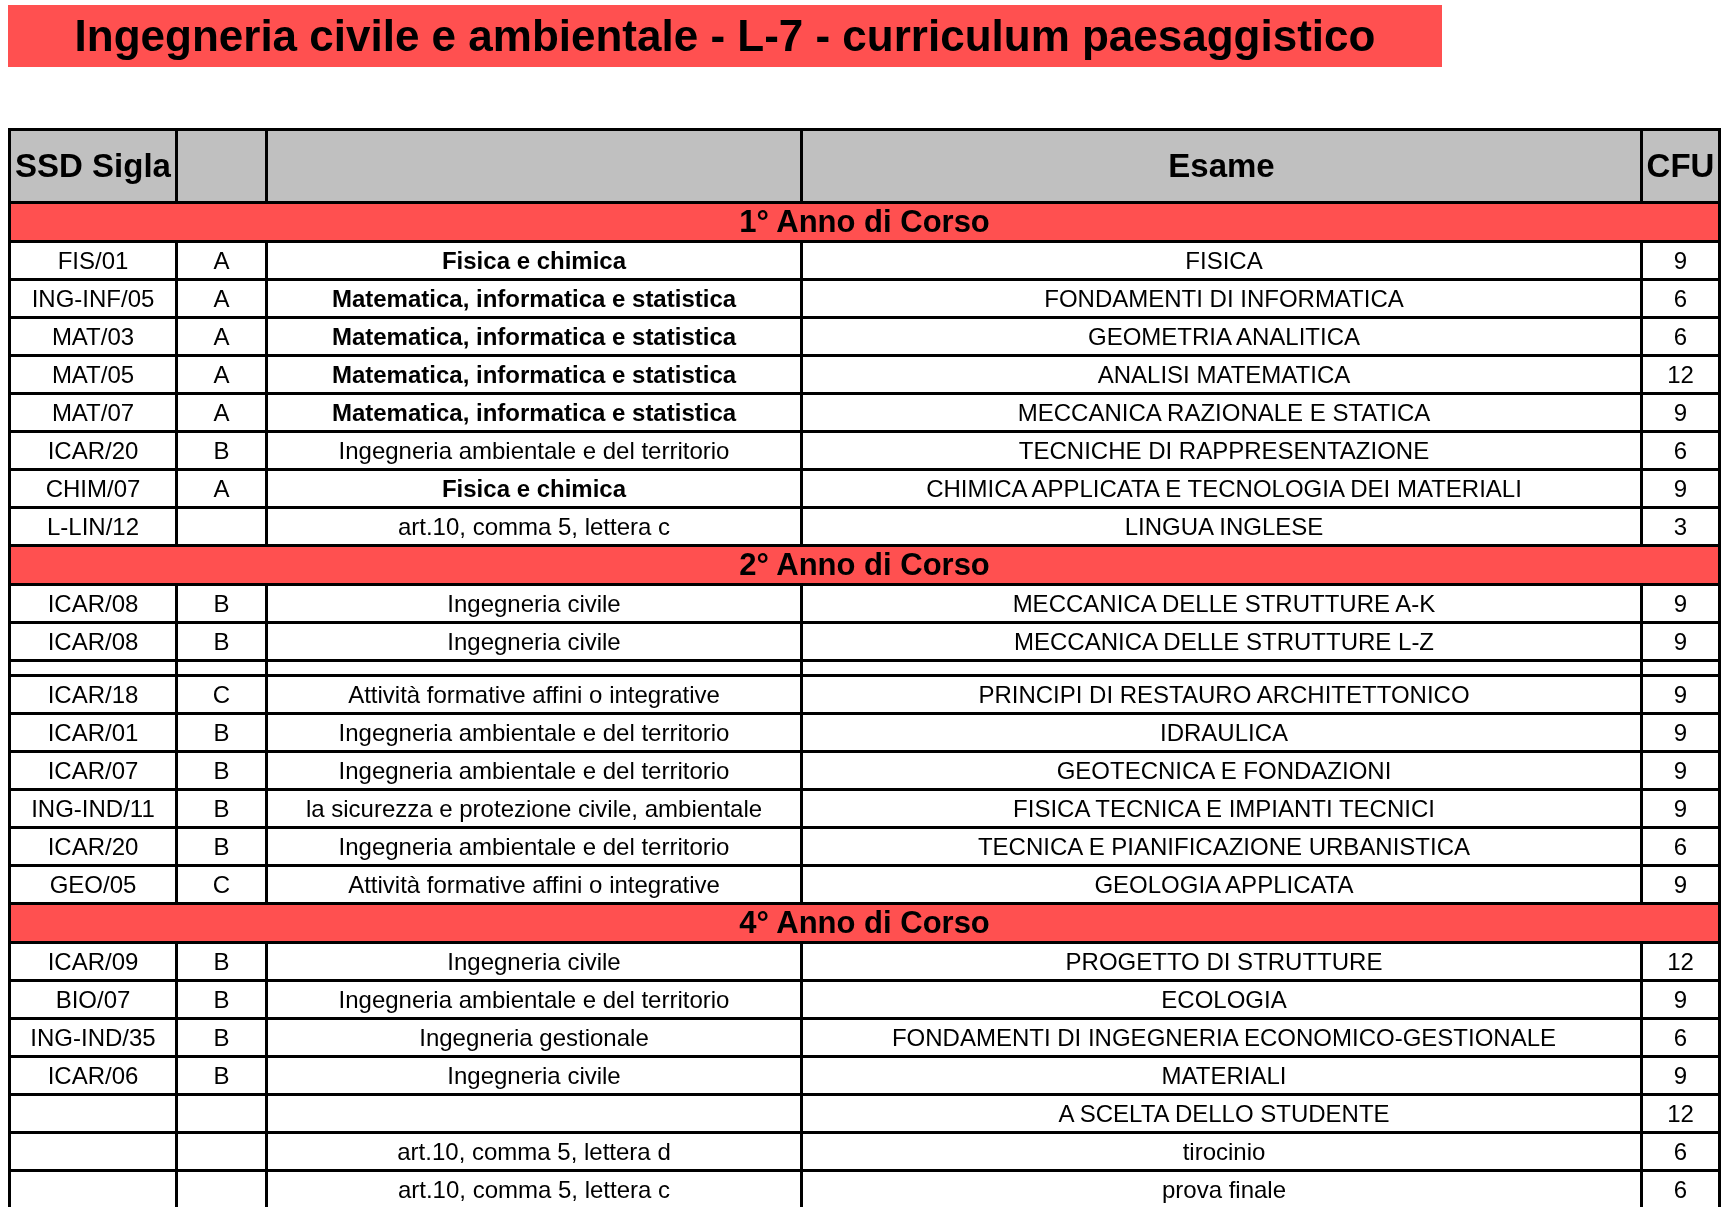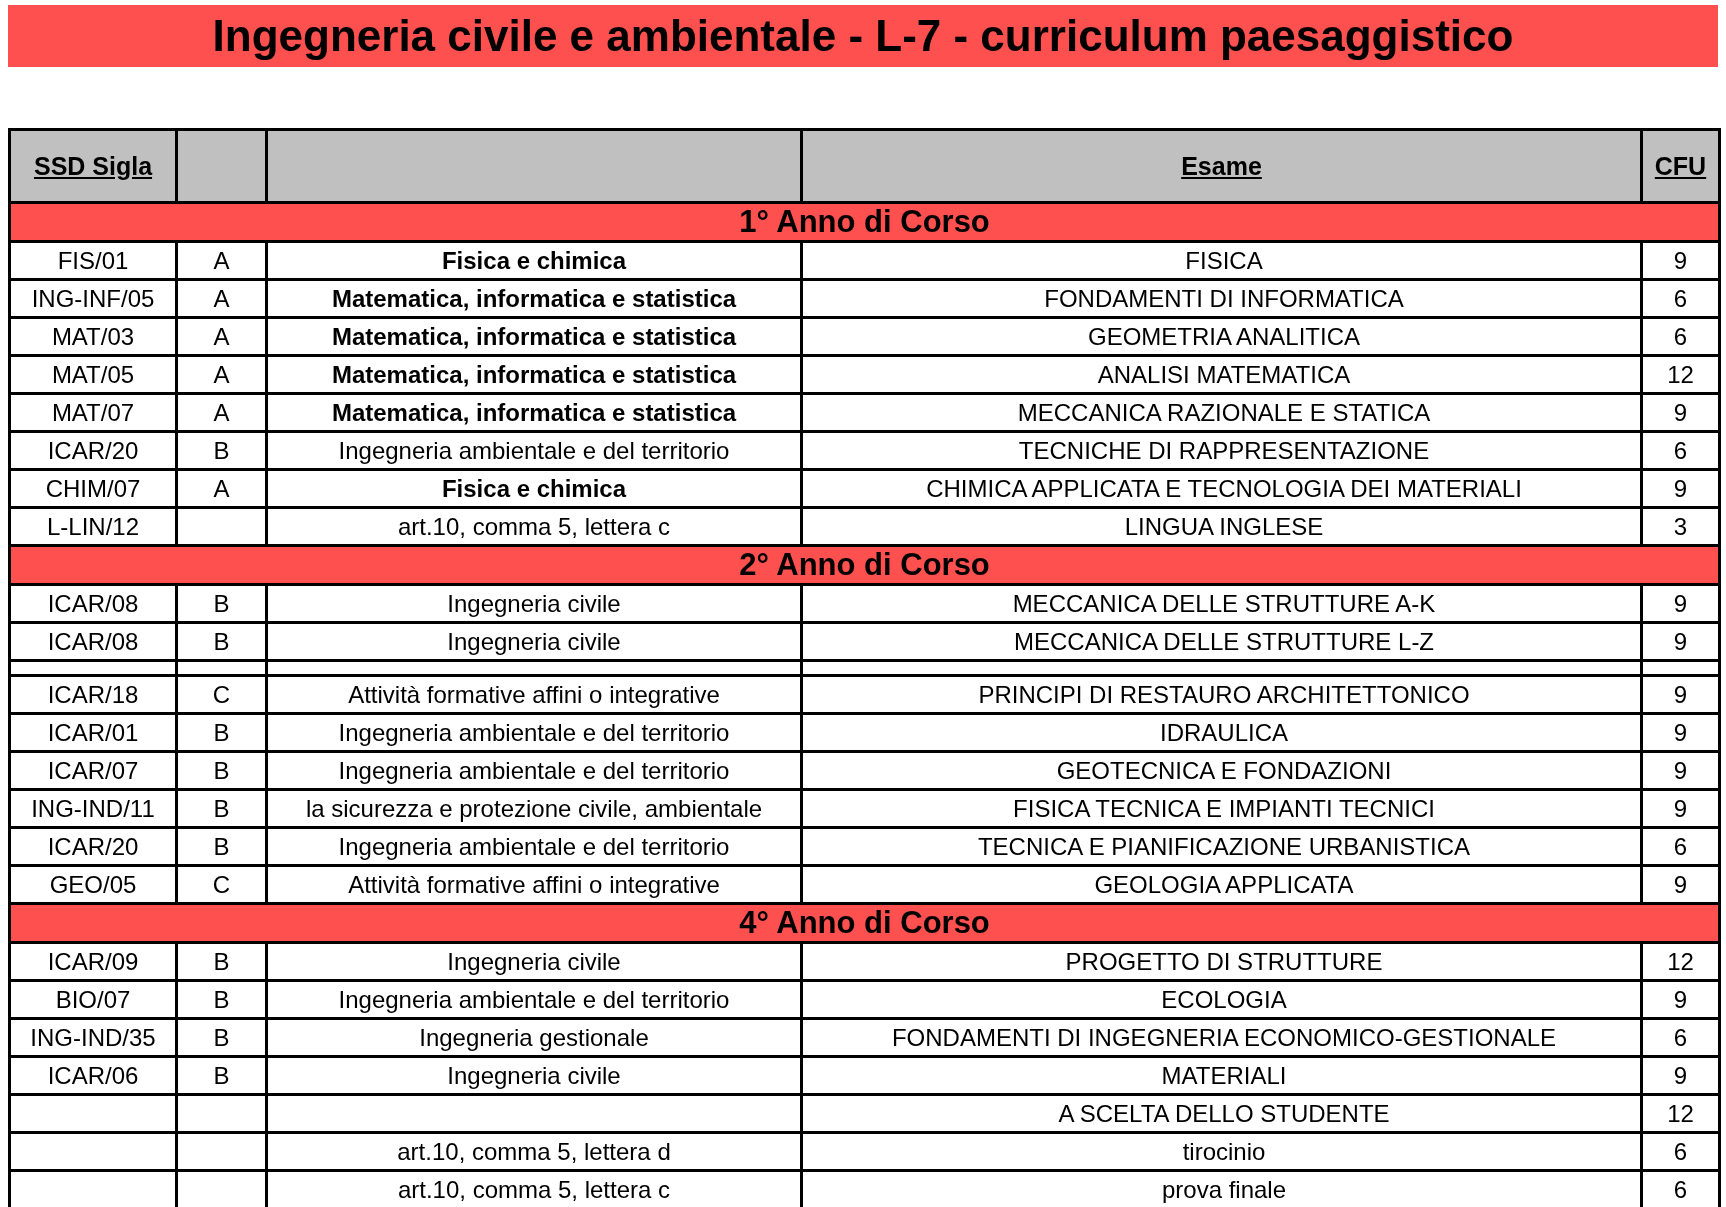--- a/index.html
+++ b/index.html
@@ -14,21 +14,21 @@
     width: 1726px;
     height: 1207px;
     position: relative;
     background: #ffffff;
     overflow: hidden;
   }
   .title-bar {
     position: absolute;
     left: 8px;
     top: 5px;
-    width: 1710px;
+    width: 1434px;
     height: 62px;
     background: var(--accent-red, #FF5050);
     display: flex;
     align-items: center;
     justify-content: center;
     font-size: 44px;
     font-weight: bold;
     white-space: nowrap;
   }
   table.curriculum {
@@ -42,26 +42,25 @@
   table.curriculum th,
   table.curriculum td {
     border: 3px solid #000000;
     padding: 0;
     overflow: hidden;
     white-space: nowrap;
   }
   thead th {
     background: #C0C0C0;
     height: 73px;
-    font-size: 25px;
+    font-size: 33px;
     font-weight: bold;
     text-align: center;
     vertical-align: middle;
     white-space: pre;
-    text-decoration: underline;
   }
   tr.section-row td {
     background: #FF5050;
     height: 37px;
     font-size: 31px;
     font-weight: bold;
     text-align: center;
     vertical-align: middle;
   }
   tbody td {

